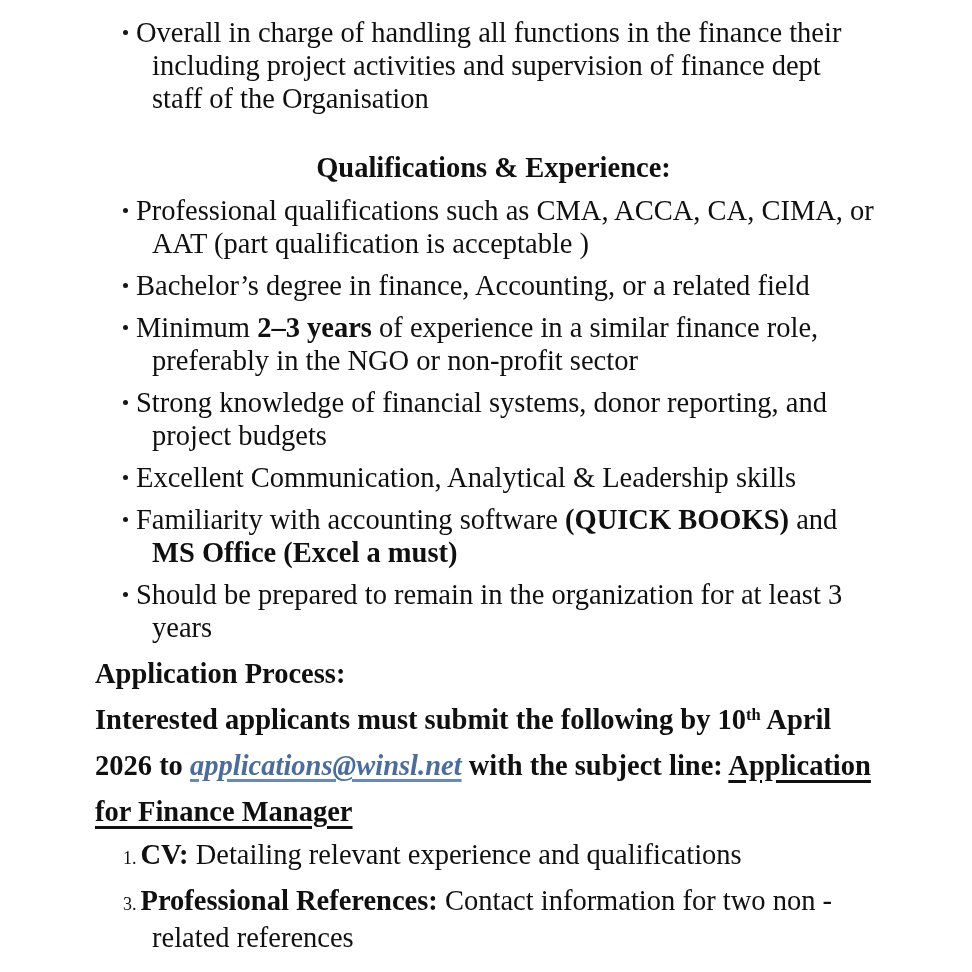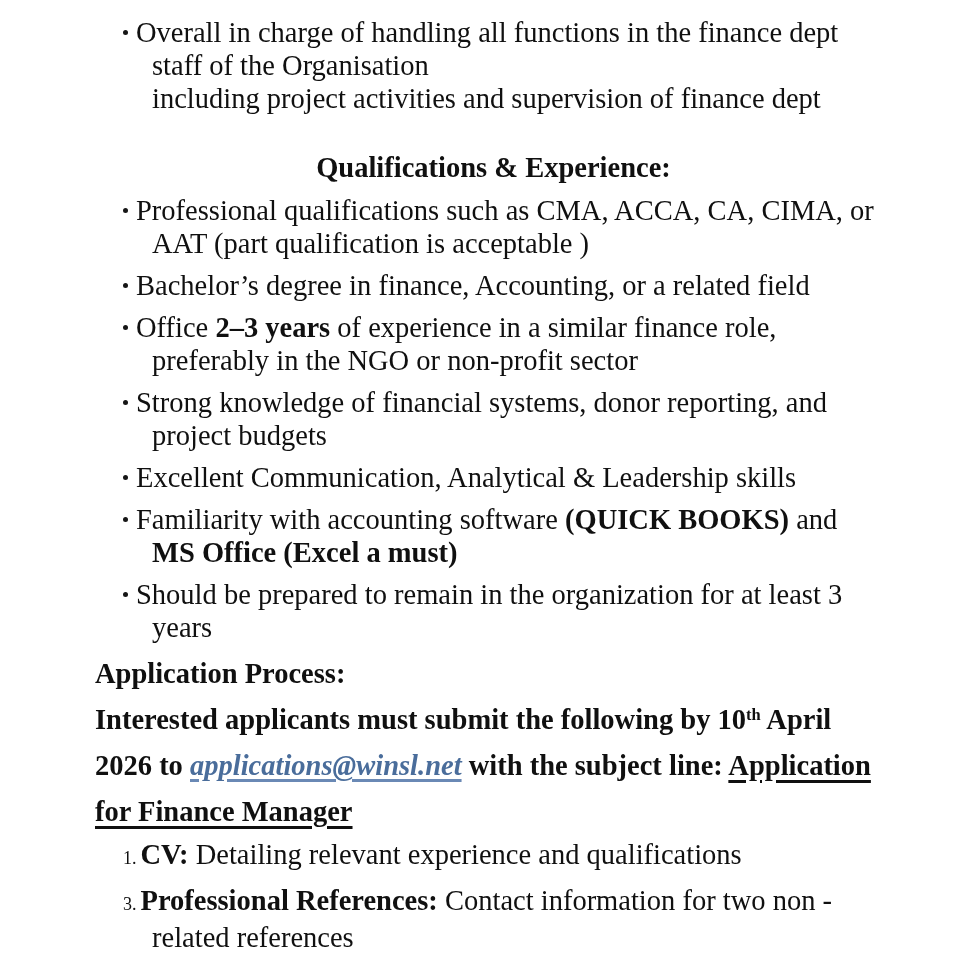--- a/index.html
+++ b/index.html
@@ -56,38 +56,38 @@
     font-size: 18px;
     margin-right: 4px;
   }
 </style>
 </head>
 <body>
 
 <div class="doc">
 
   <div class="bi duties">
-    <div class="line first"><span class="dot"></span><span>Overall in charge of handling all functions in the finance dept</span></div>
+    <div class="line first"><span class="dot"></span><span>Overall in charge of handling all functions in the finance their</span></div>
+    <div class="line cont">including project activities and supervision of finance dept</div>
     <div class="line cont">staff of the Organisation</div>
-    <div class="line cont">including project activities and supervision of finance dept</div>
   </div>
 
   <div class="sec-heading">Qualifications &amp; Experience:</div>
 
   <div class="bi">
     <div class="line first"><span class="dot"></span><span>Professional qualifications such as CMA, ACCA, CA, CIMA, or</span></div>
     <div class="line cont">AAT (part qualification is acceptable )</div>
   </div>
 
   <div class="bi">
     <div class="line first"><span class="dot"></span><span>Bachelor’s degree in finance, Accounting, or a related field</span></div>
   </div>
 
   <div class="bi">
-    <div class="line first"><span class="dot"></span><span>Office </span><b>2–3 years</b><span> of experience in a similar finance role,</span></div>
+    <div class="line first"><span class="dot"></span><span>Minimum </span><b>2–3 years</b><span> of experience in a similar finance role,</span></div>
     <div class="line cont">preferably in the NGO or non-profit sector</div>
   </div>
 
   <div class="bi">
     <div class="line first"><span class="dot"></span><span>Strong knowledge of financial systems, donor reporting, and</span></div>
     <div class="line cont">project budgets</div>
   </div>
 
   <div class="bi">
     <div class="line first"><span class="dot"></span><span>Excellent Communication, Analytical &amp; Leadership skills</span></div>

